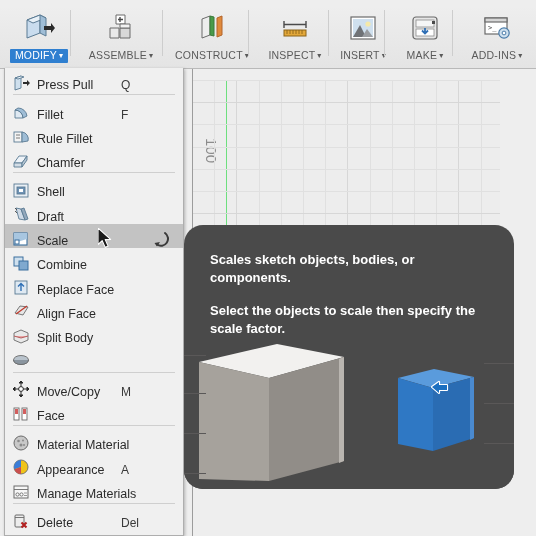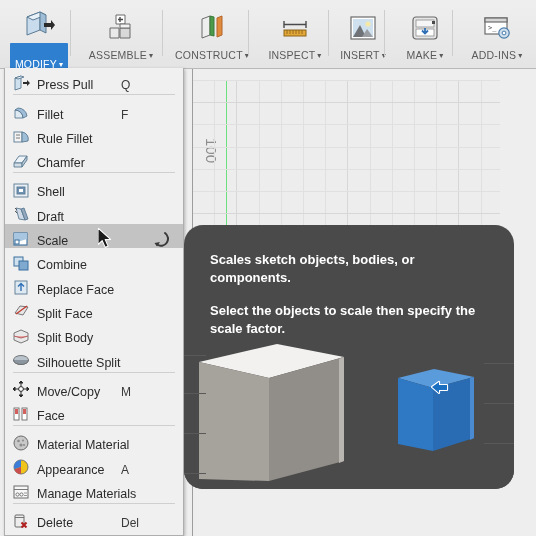--- a/index.html
+++ b/index.html
@@ -47,21 +47,21 @@
   .tb-group{
     position:absolute;top:6px;height:60px;
     display:flex;flex-direction:column;align-items:center;justify-content:flex-start;
   }
   .tb-sep{position:absolute;top:10px;width:1px;height:46px;background:#cdcdcd;}
   .tb-icon{height:40px;display:flex;align-items:center;justify-content:center;margin-top:2px;}
   .tb-label{
     font-size:10.5px;color:#5a5a5a;margin-top:1px;white-space:nowrap;letter-spacing:.2px;
   }
   .tb-label .car{font-size:8px;margin-left:2px;position:relative;top:-1px;}
-  .tb-group.active .tb-label{background:#2f7fd0;color:#ffffff;padding:15px 5px 2px 5px;border-radius:1px;}
+  .tb-group.active .tb-label{background:#2f7fd0;color:#ffffff;padding:0 5px 2px 5px;border-radius:1px;}
 
   
   .menu{
     position:absolute;left:4px;top:68px;width:180px;height:468px;
     background:#f0f0f0;
     border:1px solid #aeaeae;
     border-top:none;
     box-shadow:1px 1px 3px rgba(0,0,0,.25);
     box-sizing:border-box;
     z-index:40;
@@ -373,39 +373,38 @@
         </span>
         <span class="lbl">Replace Face</span>
       </div>
       <div class="mi">
         <span class="ic">
           <svg width="18" height="18" viewBox="0 0 18 18">
       <polygon points="3,11 8,4 16,5 11,13" fill="#e6e6e6" stroke="#6b6b6b" stroke-width="0.9"></polygon>
       <path d="M4,12 L15,4" stroke="#c0392b" stroke-width="1.2"></path>
           </svg>
         </span>
-        <span class="lbl">Split Face</span>
+        <span class="lbl">Align Face</span>
       </div>
       <div class="mi">
         <span class="ic">
           <svg width="18" height="18" viewBox="0 0 18 18">
       <polygon points="2,6 9,3 16,6 16,13 9,16 2,13" fill="#e9e9e9" stroke="#6b6b6b" stroke-width="0.9"></polygon>
       <path d="M2,9 L9,11 L16,9" fill="#e8a7a7" stroke="#b05050" stroke-width="0.9"></path>
           </svg>
         </span>
         <span class="lbl">Split Body</span>
       </div>
       <div class="mi">
         <span class="ic">
           <svg width="18" height="18" viewBox="0 0 18 18">
       <ellipse cx="9" cy="9" rx="7.5" ry="4.5" fill="#b9c3cc" stroke="#6b6b6b" stroke-width="0.9"></ellipse>
       <path d="M1.5,9 a7.5,4.5 0 0 0 15,0" fill="#8a959f" stroke="#6b6b6b" stroke-width="0.9"></path>
           </svg>
         </span>
-        <span class="lbl">Silhouette Split</span>
       </div>
       <div class="msep"></div>
       <div class="mi">
         <span class="ic">
           <svg width="18" height="18" viewBox="0 0 18 18">
       <path d="M9,1 l2,2 h-4 z M9,17 l2,-2 h-4 z M1,9 l2,-2 v4 z M17,9 l-2,-2 v4 z M9,3 v12 M3,9 h12" fill="#2b2b2b" stroke="#2b2b2b" stroke-width="1"></path>
       <circle cx="9" cy="9" r="2.4" fill="#ffffff" stroke="#2b2b2b" stroke-width="1"></circle>
           </svg>
         </span>
         <span class="lbl">Move/Copy</span>

